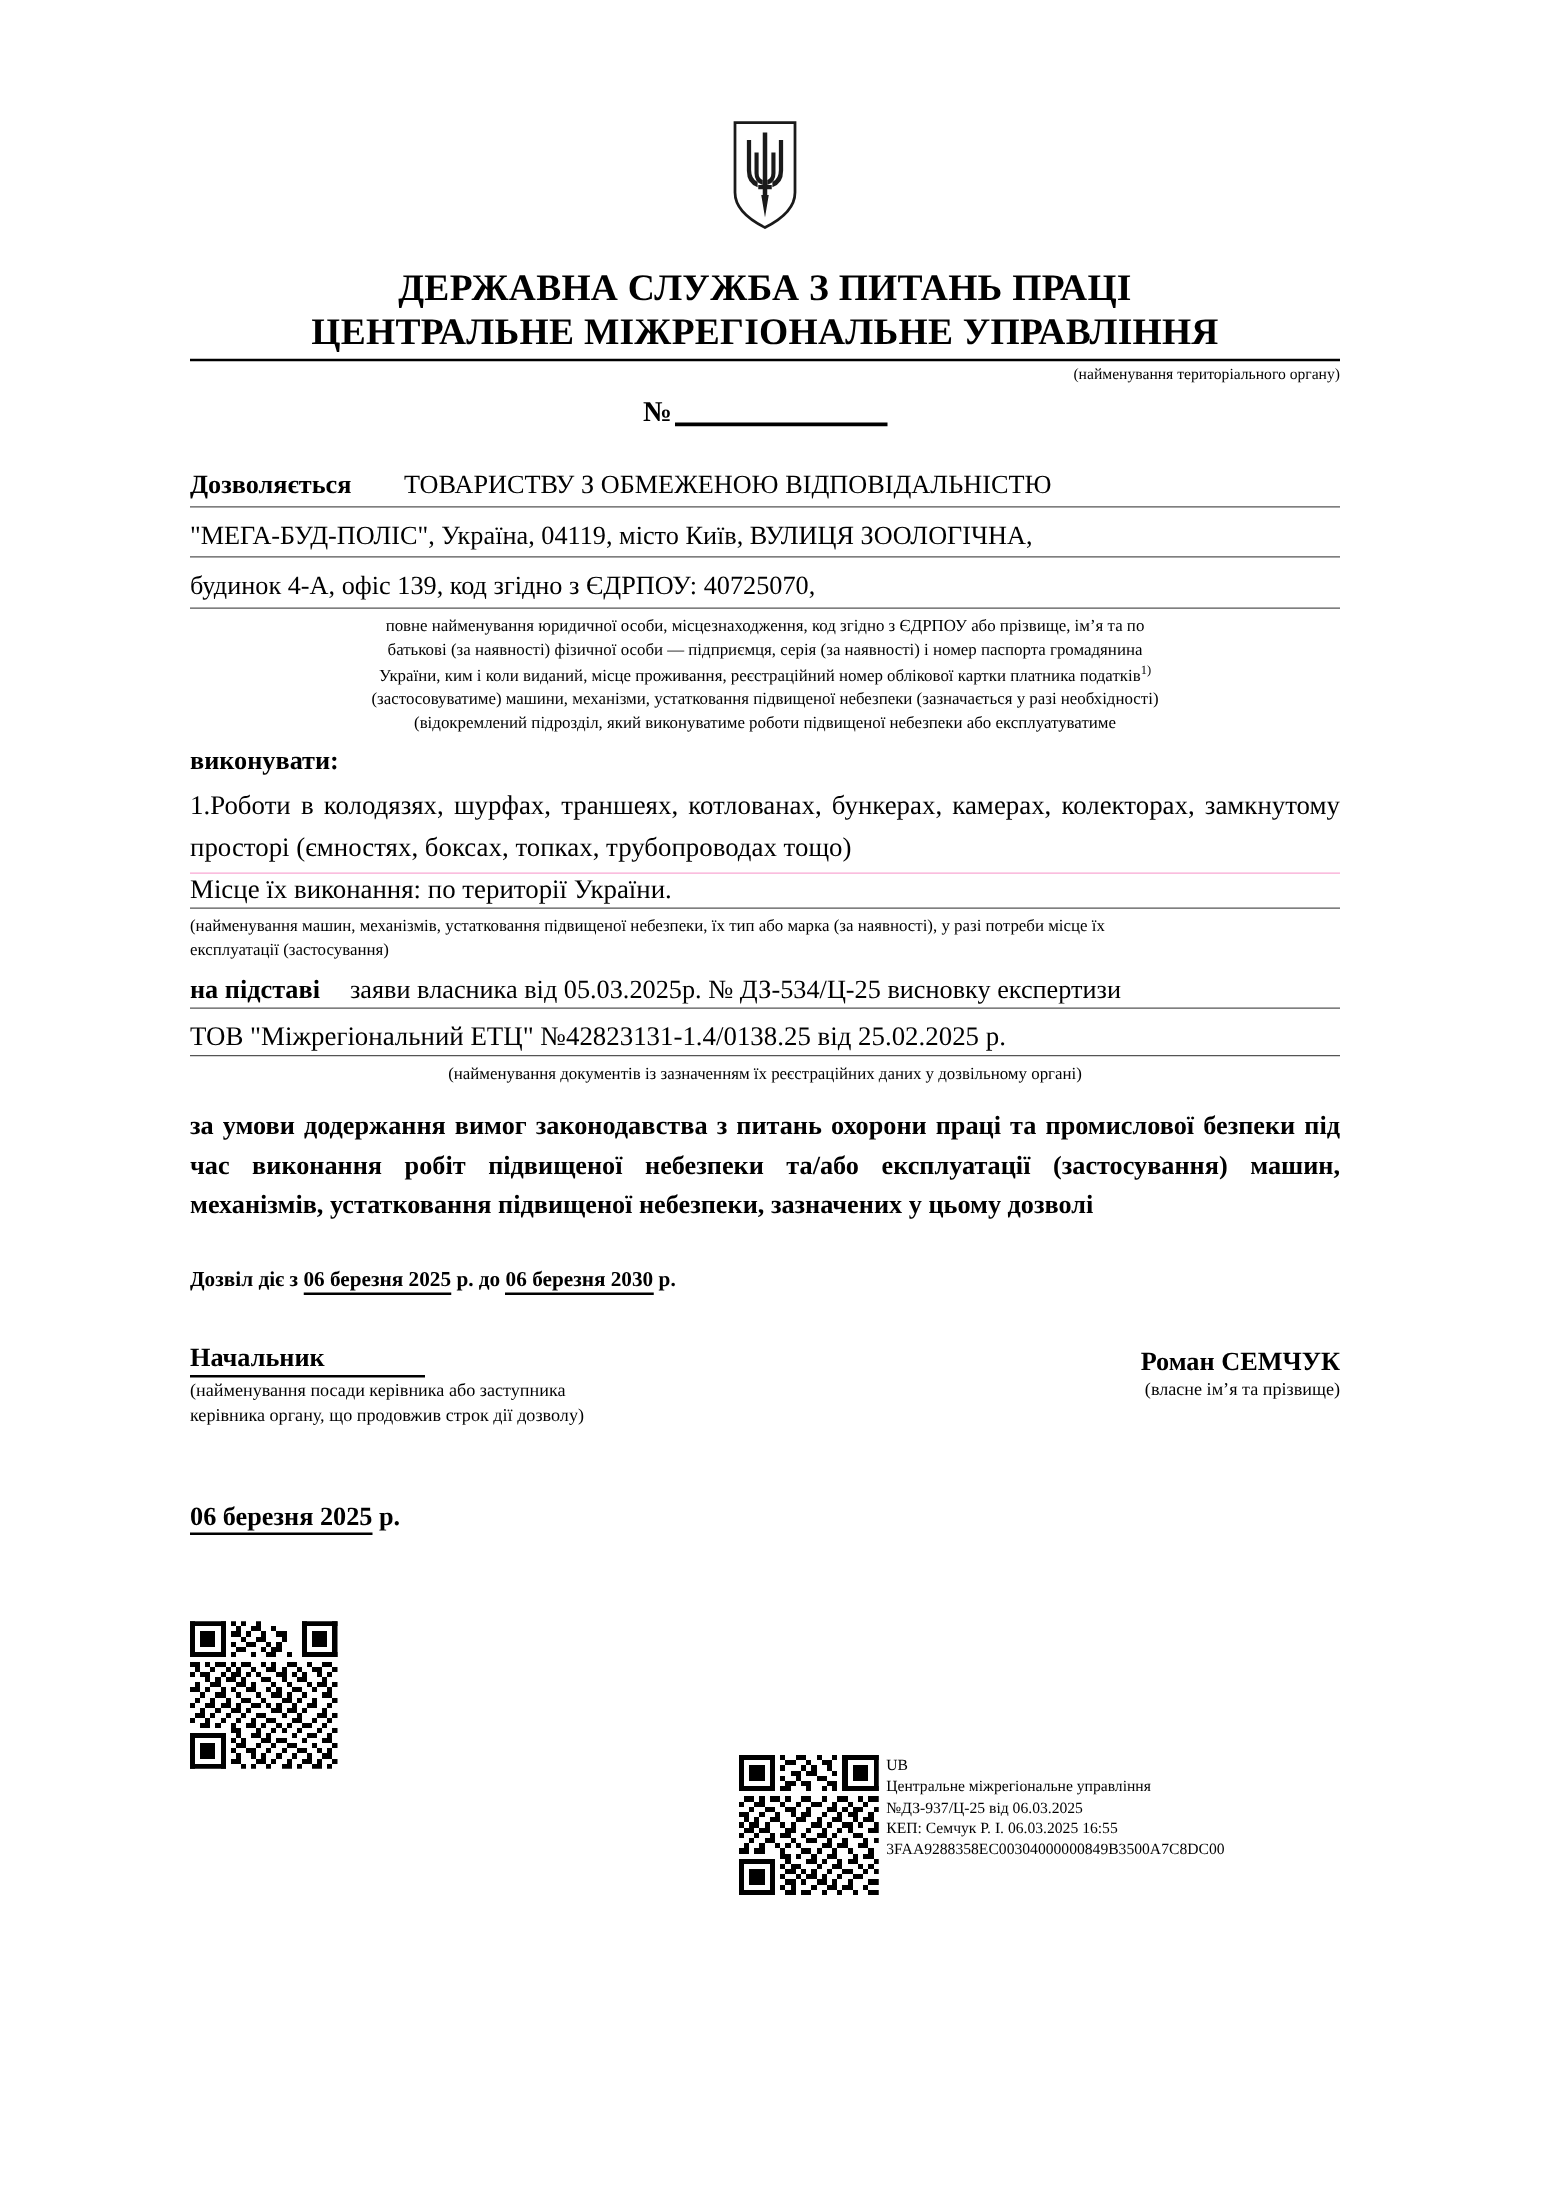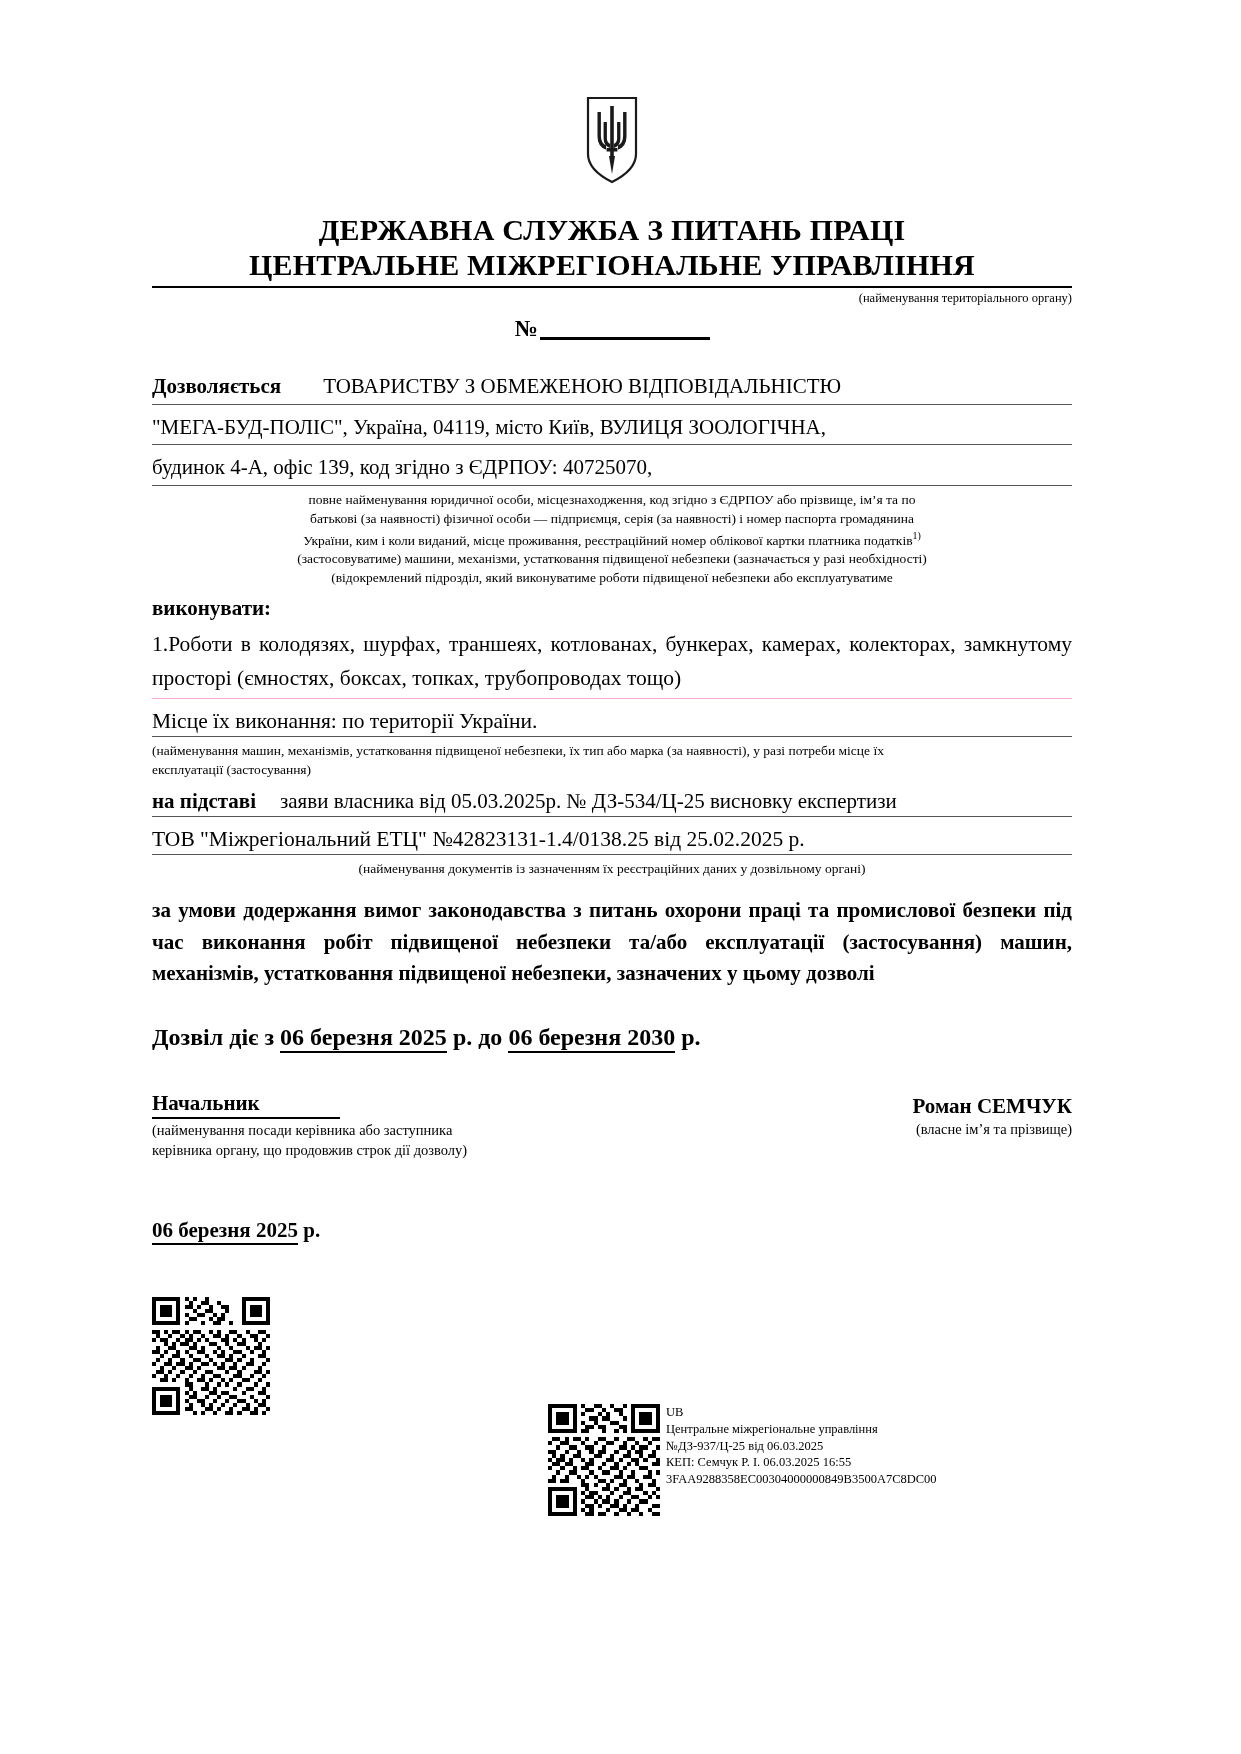--- a/index.html
+++ b/index.html
@@ -118,21 +118,20 @@
     text-align: justify;
     text-align-last: left;
     border-bottom: 1px solid #f9a8d4;
     padding-bottom: 2px;
     margin-top: 6px;
   }
   .place {
     font-size: 21.5px;
     border-bottom: 1px solid #555;
     padding-bottom: 2px;
-    margin-top: 10px;
   }
 
   .basis {
     font-size: 21px;
     border-bottom: 1px solid #555;
     padding-bottom: 2px;
     margin-top: 10px;
   }
   .basis .gap-b { display: inline-block; width: 24px; }
   .basis2 {
@@ -145,21 +144,21 @@
   .cond {
     font-size: 21px;
     font-weight: bold;
     line-height: 1.52;
     text-align: justify;
     text-align-last: left;
     margin-top: 16px;
   }
 
   .validity {
-    font-size: 24px;
+    font-size: 17px;
     font-weight: bold;
     margin-top: 34px;
   }
   .u-date {
     border-bottom: 2px solid #000;
     padding-bottom: 1px;
   }
 
   
   .sig-row {
@@ -193,21 +192,21 @@
   
   .qr-main {
     position: absolute;
     left: 152px;
     top: 1297px;
     width: 118px;
     height: 118px;
   }
   .stamp {
     position: absolute;
-    left: 548px;
+    left: 591px;
     top: 1404px;
     display: flex;
     align-items: flex-start;
   }
   .stamp-qr { width: 112px; height: 112px; }
   .stamp-text {
     margin-left: 6px;
     font-size: 12.5px;
     line-height: 1.34;
     font-family: "Liberation Serif", "DejaVu Serif", serif;

